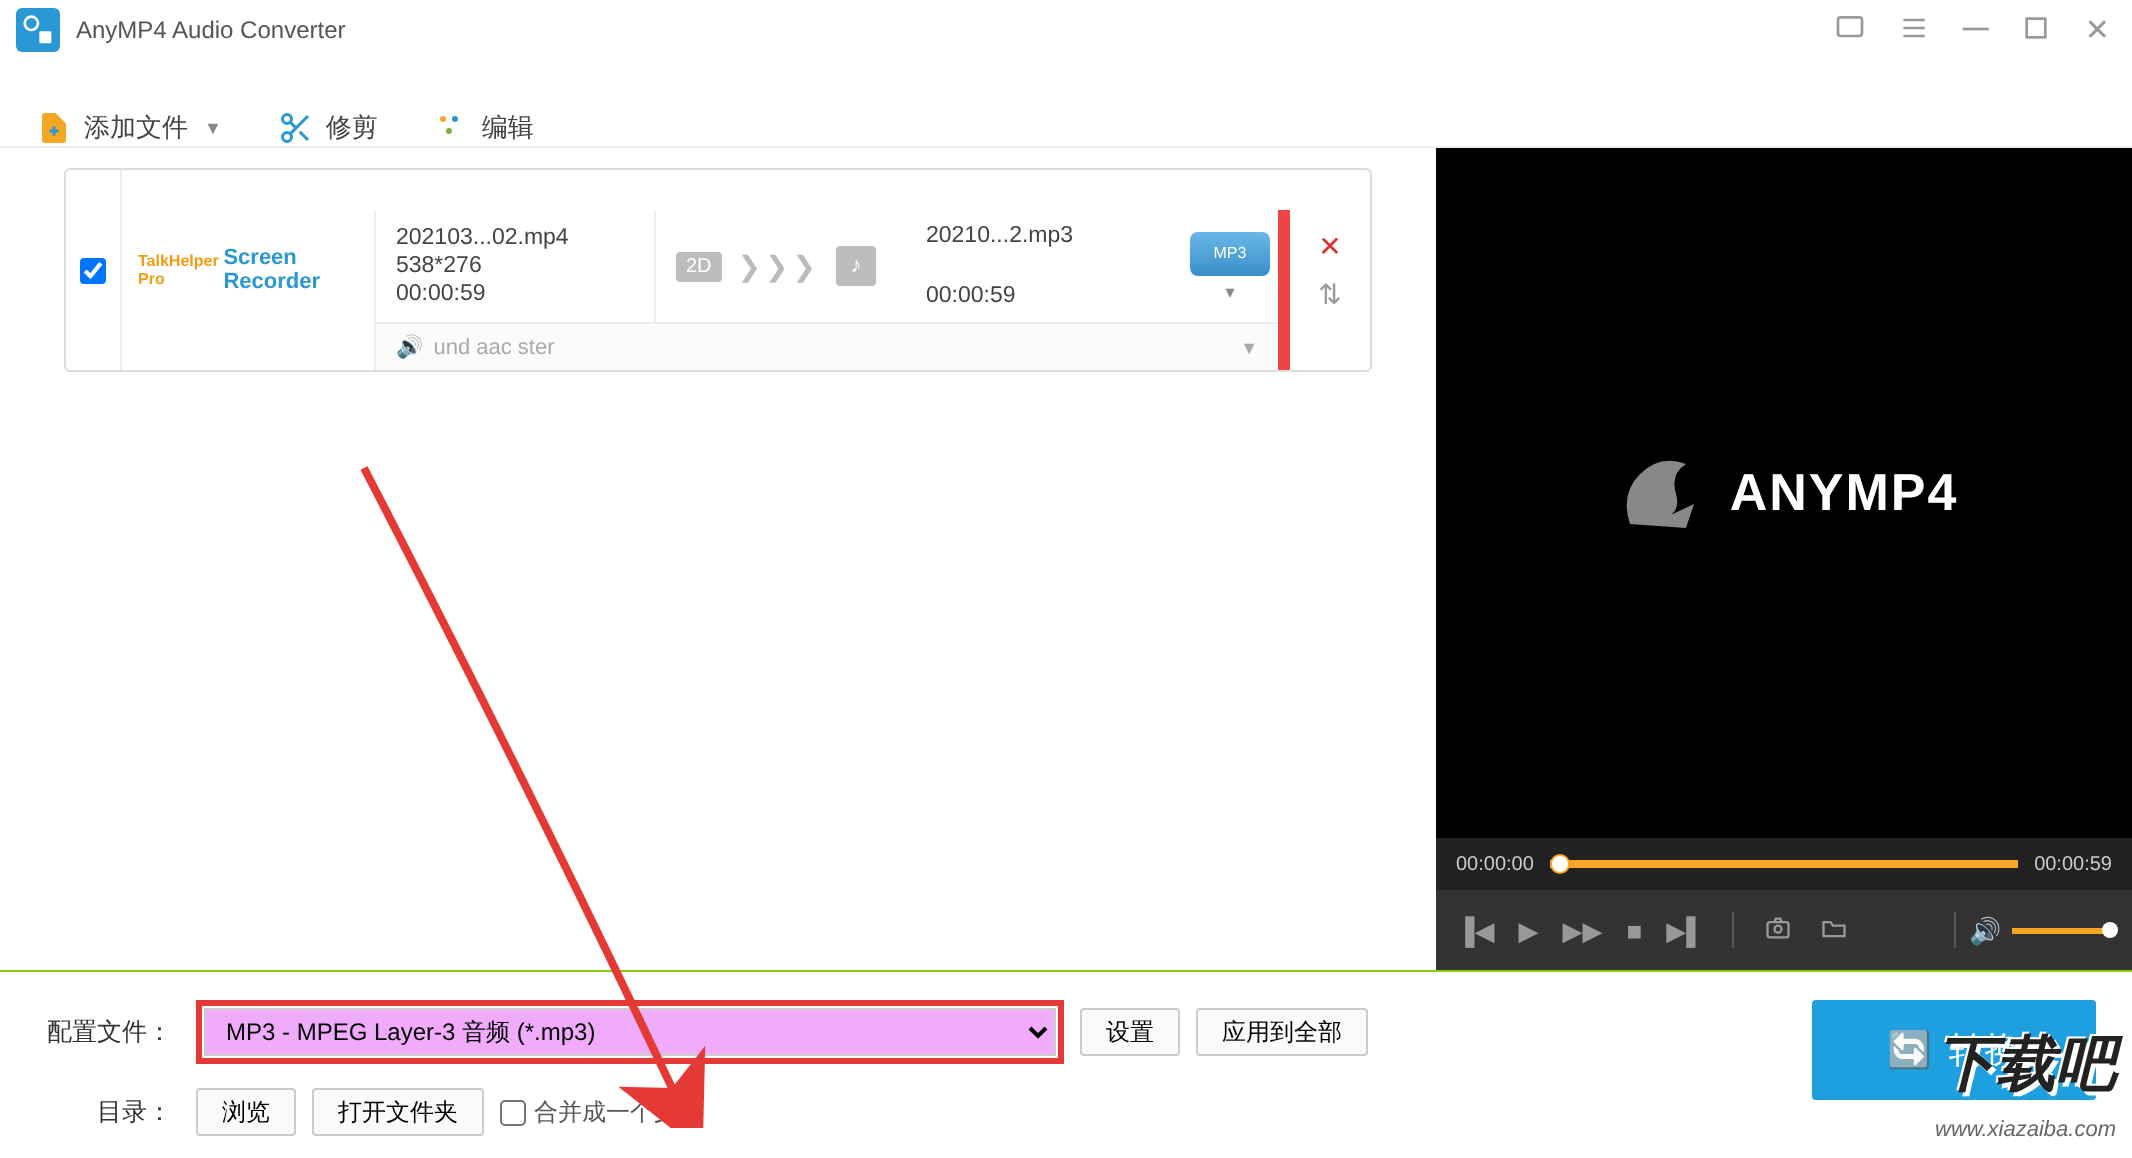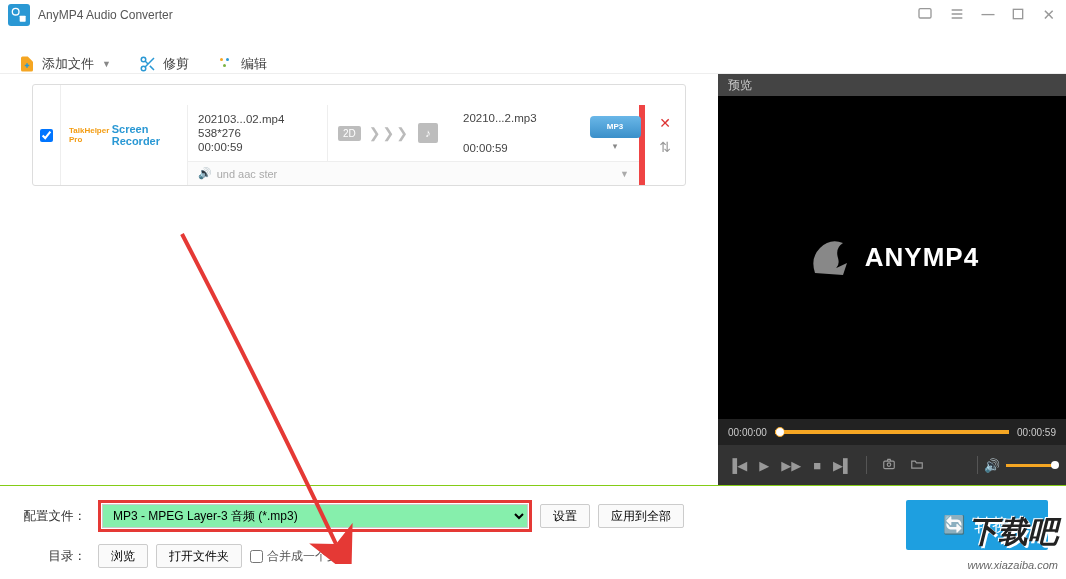--- a/index.html
+++ b/index.html
@@ -35,21 +35,21 @@
 .file-row .mid { flex: 1; border-left: 1px solid #eee; border-right: 6px solid #ef4444; padding: 0; margin-top: 20px; }
 .mid-top { display: flex; height: 56px; }
 .srcbox, .dstbox { padding: 6px 10px; font-size: 11.5px; color: #444; display:flex; flex-direction:column; justify-content:center; gap:2px;}
 .srcbox { width: 140px; border-right:1px solid #eee;}
 .badges { display:flex; align-items:center; gap:8px; padding:0 10px;}
 .badge-2d { background:#bdbdbd; color:#fff; font-size:10px; padding:2px 5px; border-radius:2px;}
 .arrows { color:#bbb; letter-spacing:2px; font-size:14px;}
 .badge-note { width:20px; height:20px; background:#bdbdbd; border-radius:2px; display:flex; align-items:center; justify-content:center; color:#fff; font-size:11px;}
 .dstbox { flex:1; padding-left:15px;}
 .fmt-icon { width:48px; display:flex; flex-direction:column; align-items:center; justify-content:center; gap:3px;}
-.fmt-icon .mp3badge { width:51px; height:22px; background:linear-gradient(#6ab7e8,#3a8fc9); border-radius:4px; color:#fff; font-size:8px; font-weight:bold; display:flex; align-items:center; justify-content:center;}
+.fmt-icon .mp3badge { width:40px; height:22px; background:linear-gradient(#6ab7e8,#3a8fc9); border-radius:4px; color:#fff; font-size:8px; font-weight:normal; display:flex; align-items:center; justify-content:center;}
 .file-row .actions { width: 40px; display:flex; flex-direction:column; align-items:center; justify-content:center; gap:8px; padding:4px 0;}
 .actions .del { color:#d33; font-size:14px; cursor:pointer;}
 .actions .updown { color:#999; font-size:14px; cursor:pointer;}
 
 .mid-bottom { height: 24px; border-top:1px solid #eee; display:flex; align-items:center; padding:0 10px; font-size:11px; color:#aaa; gap:5px; background:#fbfbfb;}
 .mid-bottom .spk { color:#bbb;}
 .mid-bottom .caret2 { margin-left:auto; font-size:9px;}
 
 
 .preview { width: 348px; background:#222; display:flex; flex-direction:column;}
@@ -65,21 +65,21 @@
 .pctrl .divider { width:1px; height:18px; background:#555; margin:0 2px;}
 .pctrl .vol { display:flex; align-items:center; gap:5px; margin-left:auto;}
 .pctrl .vslider { width:50px; height:3px; background:#f5a623; position:relative;}
 .pctrl .vslider .vhead{position:absolute; right:-3px; top:-3px; width:8px; height:8px; background:#fff; border-radius:50%;}
 
 
 .bottom { height:94px; border-top:1px solid #84cc16; padding:14px 18px 0 18px; position:relative;}
 .brow { display:flex; align-items:center; gap:8px; margin-bottom:12px; font-size:12.5px; color:#333;}
 .brow .lbl { width:72px; text-align:right; padding-right:4px;}
 .brow .sel-wrap { border:3px solid #e53935; padding:1px; display:flex;}
-.brow select, .brow .path-input { height:24px; font-size:12px; padding:0 6px; border:1px solid #ccc; background:#86efac;}
+.brow select, .brow .path-input { height:24px; font-size:12px; padding:0 6px; border:1px solid #ccc; background:#f0abfc;}
 .brow select { width:426px;}
 .brow .path-input { width:428px;}
 .brow .bbtn { height:24px; padding:0 12px; font-size:12px; border:1px solid #ccc; background:#fafafa; cursor:pointer; border-radius:2px;}
 .brow .chkrow { display:flex; align-items:center; gap:4px; font-size:12px; color:#555;}
 .convert-btn { position:absolute; right:18px; top:14px; width:142px; height:50px; background:#1e9fe0; color:#fff; font-size:18px; display:flex; align-items:center; justify-content:center; gap:8px; cursor:pointer; border-radius:2px;}
 .convert-btn .cicon { font-size:18px;}
 
 
 .anno-arrow { position:absolute; left:140px; top:130px; width:280px; height:360px; pointer-events:none; z-index:50;}
 
@@ -198,21 +198,20 @@
       <defs>
           <marker id="ah" markerWidth="12" markerHeight="12" refX="3" refY="6" orient="auto">
             <path d="M0,0 L12,6 L0,12 L3,6 Z" fill="#e53935"></path>
           </marker>
         </defs>
       <path d="M 42 30 Q 130 200 196 340" stroke="#e53935" stroke-width="4" fill="none" marker-end="url(#ah)"></path>
     </svg>
   </div>
 
   <div class="preview">
-    <div class="phead">预览</div>
     <div class="pvideo">
       <svg class="plogo" viewBox="0 0 50 50" fill="#888">
           <path d="M10 40 Q5 25 15 15 Q25 5 38 10 Q30 15 33 25 Q36 35 25 38 L42 30 L38 42 Z"></path>
         </svg>
       <div class="ptxt">ANYMP4</div>
     </div>
     <div class="ptime">
       <span>00:00:00</span>
       <div class="pslider">
           <div class="phead-dot"></div>

